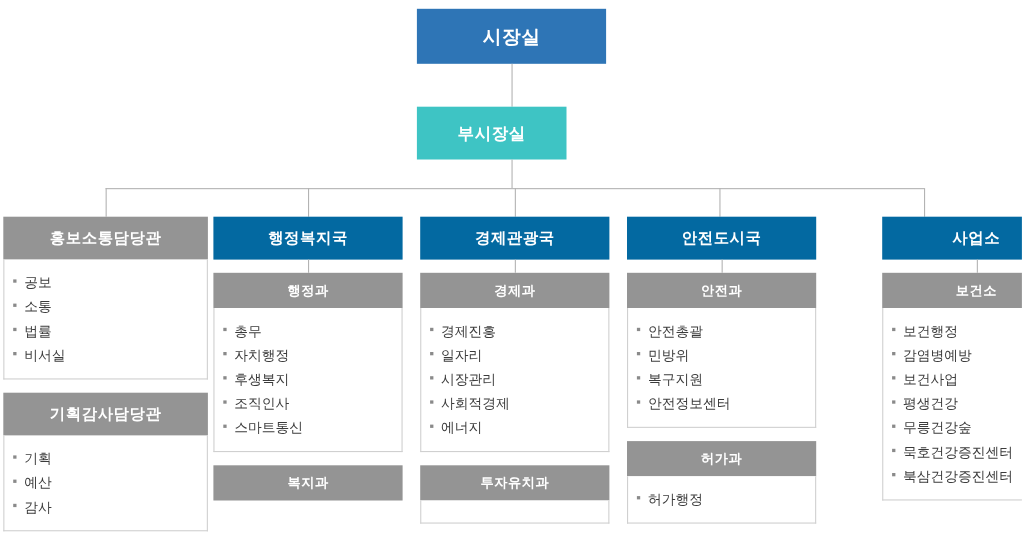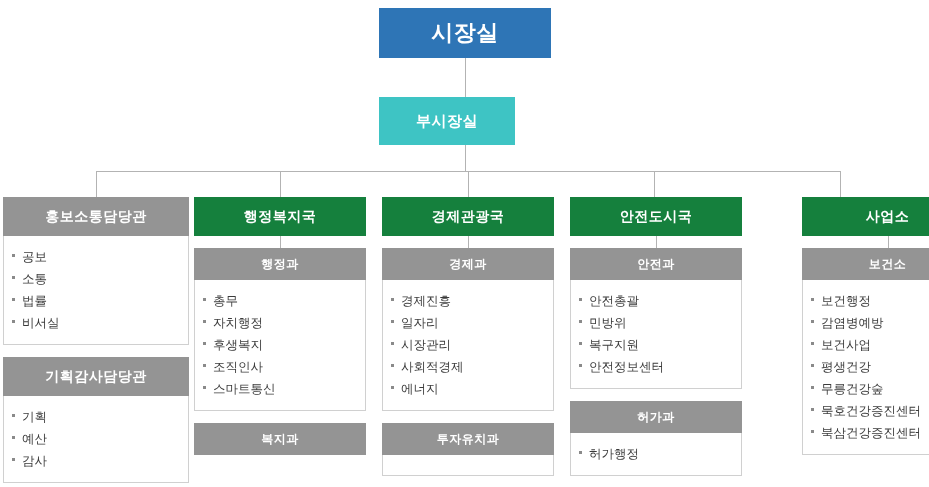--- a/index.html
+++ b/index.html
@@ -25,21 +25,21 @@
   .topbox{
     position:absolute;
     display:flex;align-items:center;justify-content:center;
     color:#ffffff;
     font-weight:bold;
     letter-spacing:.5px;
   }
   .box-mayor{
     left:379px;top:8px;width:172px;height:50px;
     background:#2e75b6;
-    font-size:22px;
+    font-size:17px;
   }
   .box-vice{
     left:379px;top:97px;width:136px;height:48px;
     background:#3ec4c4;
     font-size:15px;
   }
 
   
   .col{
     position:absolute;
@@ -52,21 +52,21 @@
   .col-4{left:570px;}
   .col-5{left:755px;width:171px;padding-left:47px;}
 
   
   .div-head{
     height:39px;
     display:flex;align-items:center;justify-content:center;
     color:#ffffff;font-size:14px;font-weight:bold;
     letter-spacing:.5px;
   }
-  .div-head.orange{background:#15803d;}
+  .div-head.orange{background:#0369a1;}
   .div-head.gray{background:#949494;}
 
   
   .stub{
     height:12px;
     position:relative;
   }
   .stub::after{
     content:"";
     position:absolute;

